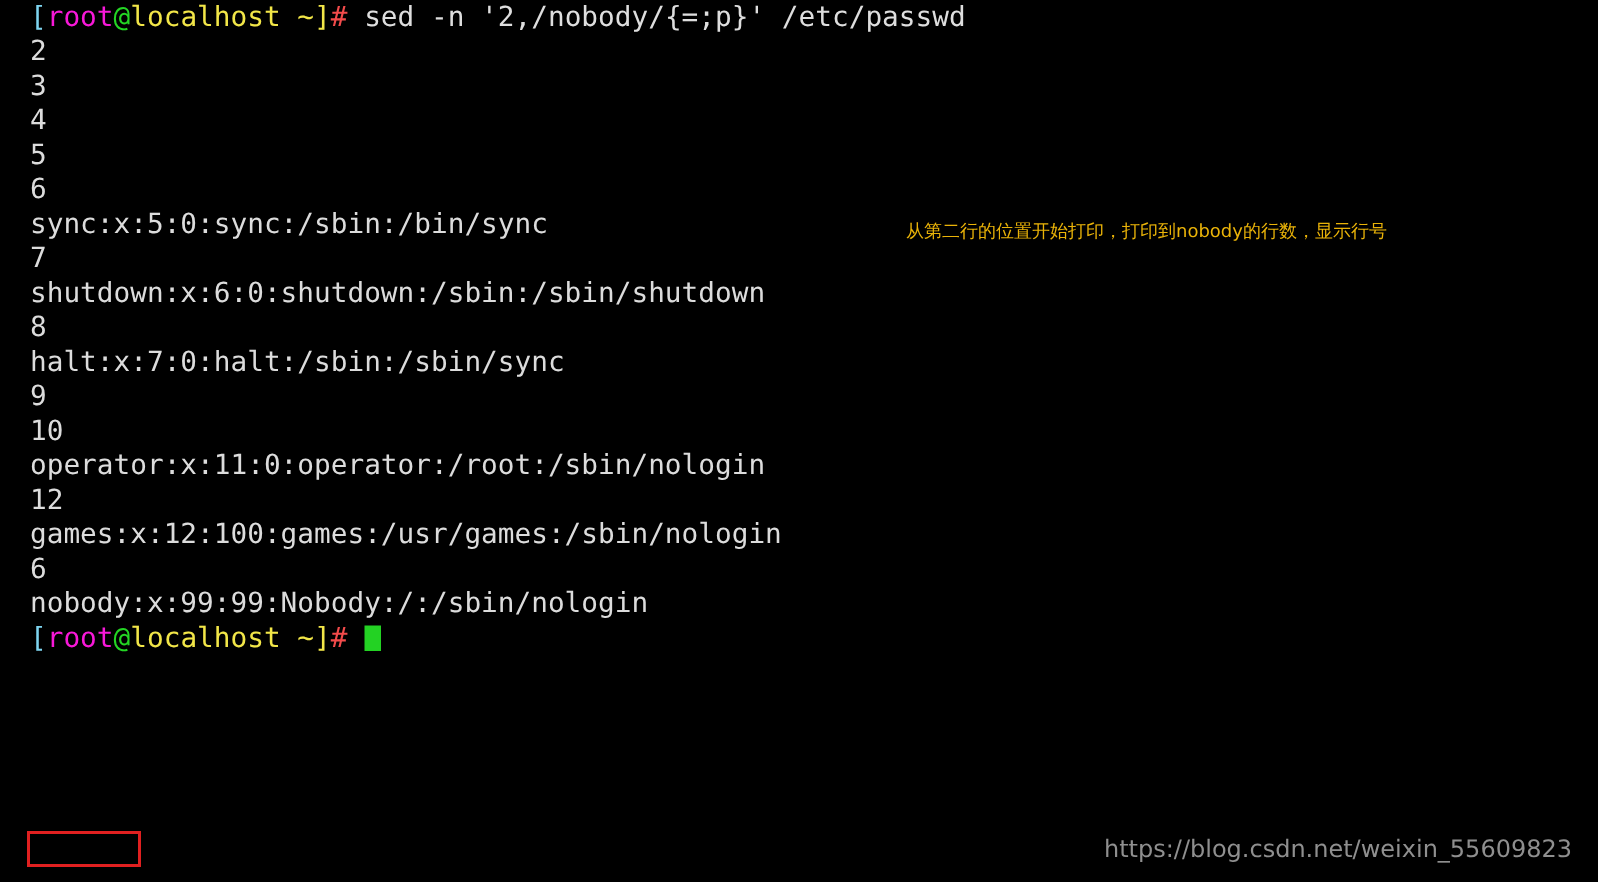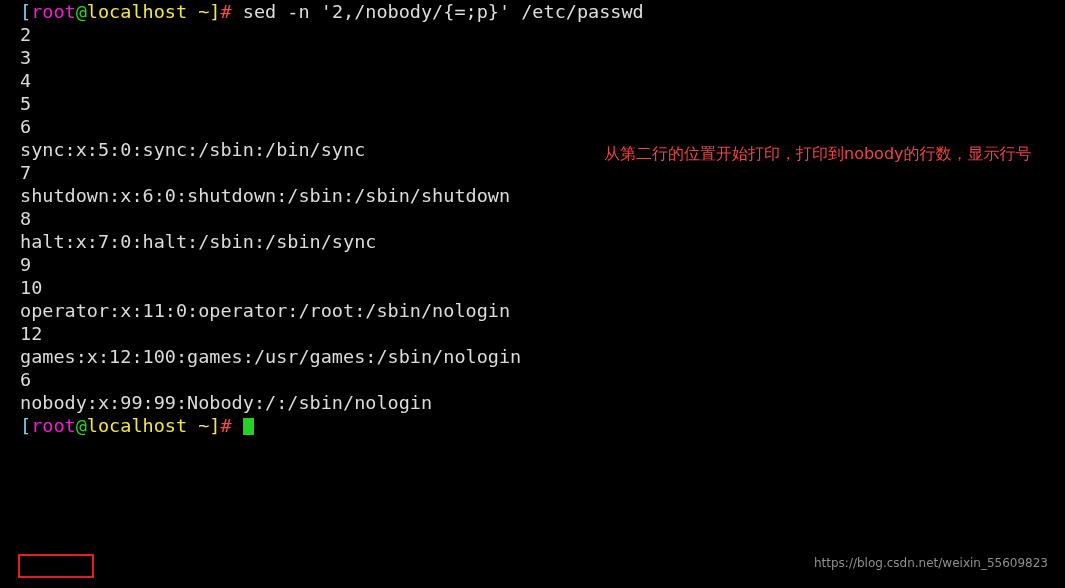--- a/index.html
+++ b/index.html
@@ -61,23 +61,23 @@
     background: #23d223;
     vertical-align: -3px;
   }
 
   
   #annotation {
     position: absolute;
     left: 588px;
     top: 144px;
     font-family: "DejaVu Sans", "Liberation Sans", sans-serif;
-    font-size: 16px;
+    font-size: 12px;
     line-height: 20px;
-    color: #ef4444;
+    color: #eab308;
     white-space: pre;
     letter-spacing: 0px;
   }
 
   
   #highlight-box {
     position: absolute;
     left: 2px;
     top: 554px;
     width: 76px;
@@ -86,21 +86,21 @@
     box-sizing: border-box;
     pointer-events: none;
   }
 
   
   #watermark {
     position: absolute;
     right: 8px;
     top: 556px;
     font-family: "DejaVu Sans", "Liberation Sans", sans-serif;
-    font-size: 12px;
+    font-size: 16px;
     color: #8f8f8f;
     white-space: pre;
   }
 </style>
 </head>
 <body>
 
 <div id="terminal">
   <div class="term-lines">
 

